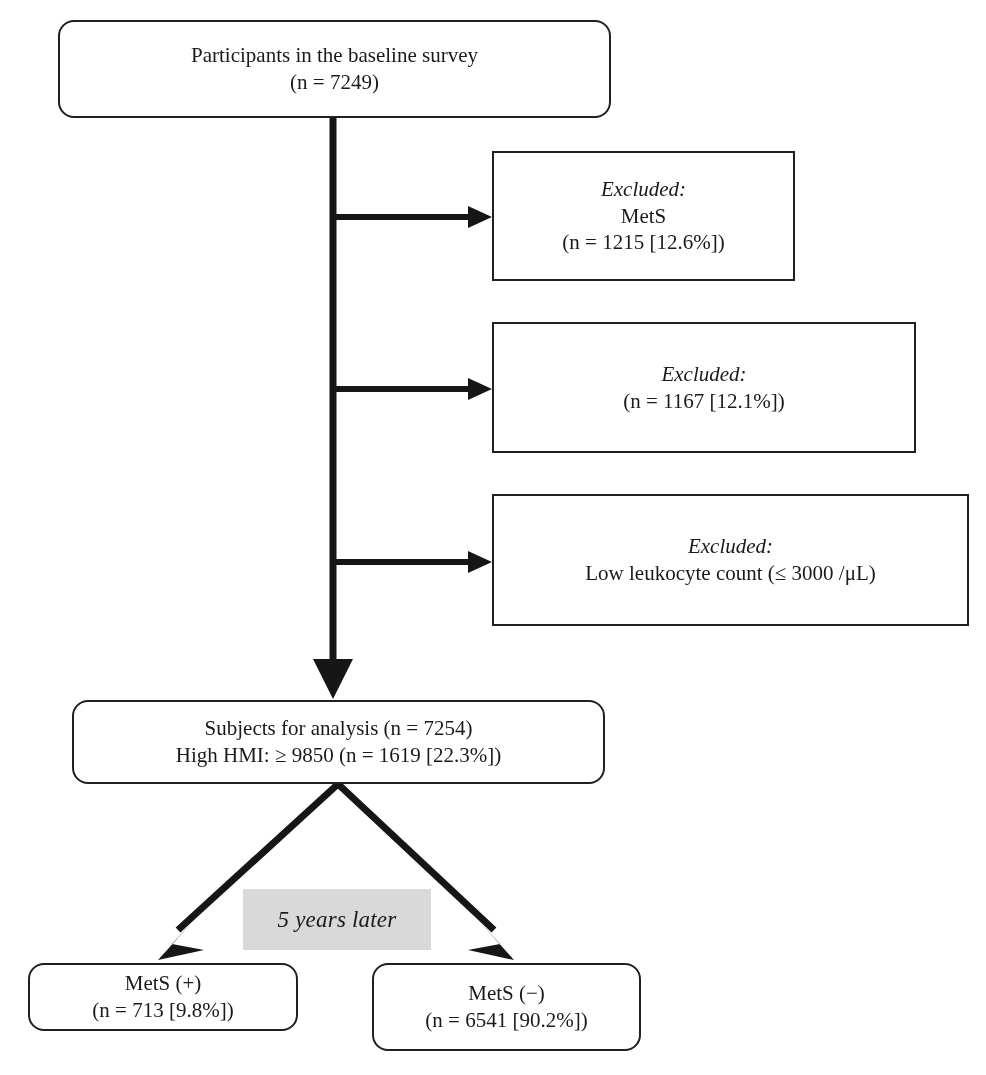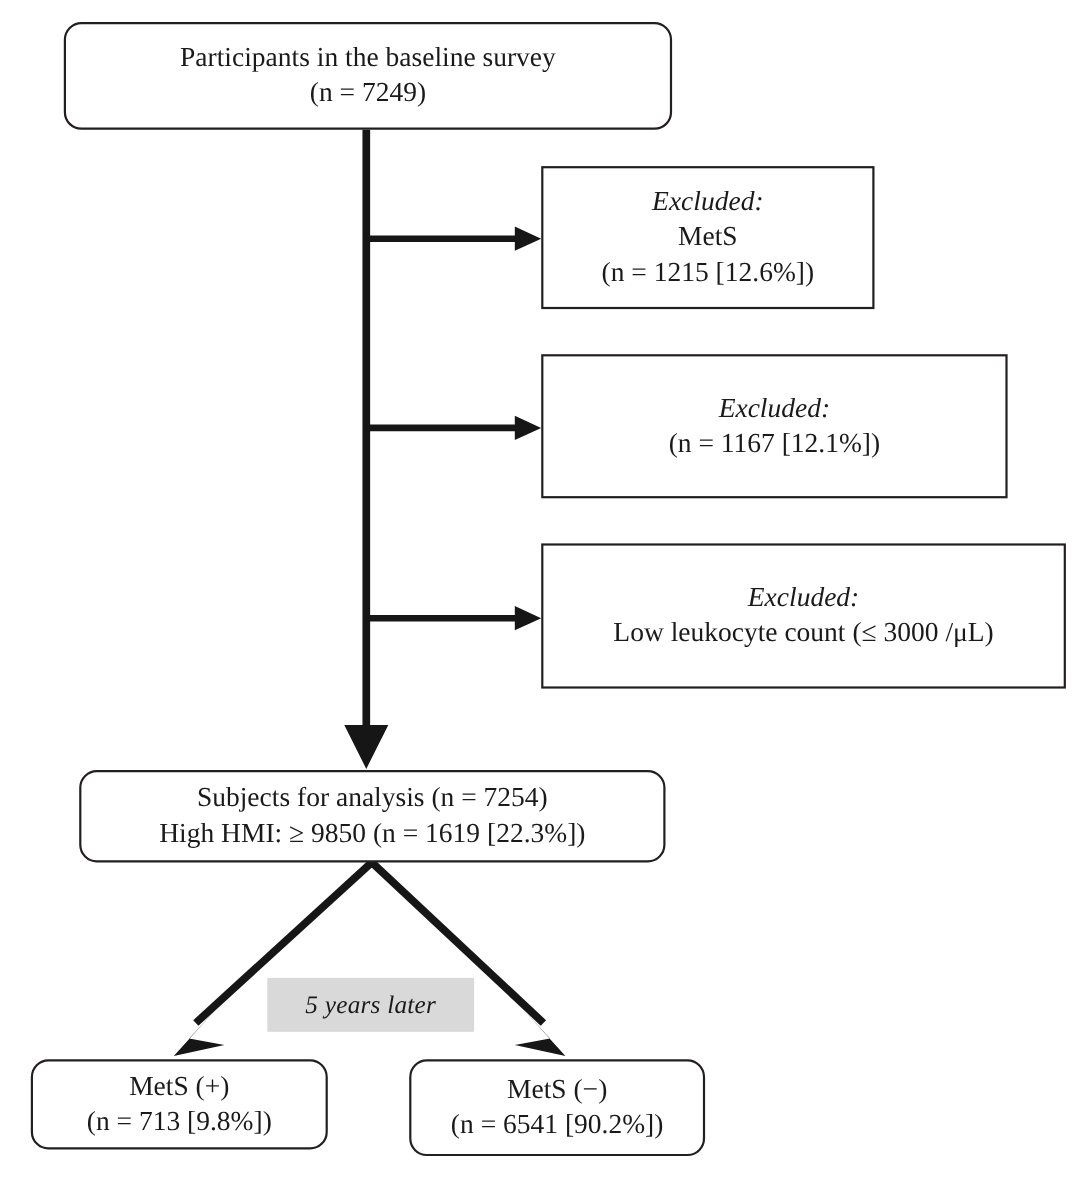--- a/index.html
+++ b/index.html
@@ -28,45 +28,45 @@
     position: absolute;
     box-sizing: border-box;
     border: 2px solid #231f20;
     background: #ffffff;
     display: flex;
     flex-direction: column;
     align-items: center;
     justify-content: center;
     text-align: center;
     line-height: 1.28;
-    font-size: 25px;
+    font-size: 21px;
     z-index: 2;
   }
   .node.rounded { border-radius: 16px; }
   .node .line { display: block; white-space: nowrap; }
   .node .line.ital { font-style: italic; }
 
   
   #node-baseline   { left: 58px;  top: 20px;  width: 553px; height: 98px;  }
   
   #node-excl-mets  { left: 492px; top: 151px; width: 303px; height: 130px; }
   #node-excl-hb    { left: 492px; top: 322px; width: 424px; height: 131px; }
   #node-excl-wbc   { left: 492px; top: 494px; width: 477px; height: 132px; }
   
   #node-analysis   { left: 72px;  top: 700px; width: 533px; height: 84px;  }
   
-  #node-mets-pos   { left: 28px;  top: 963px; width: 270px; height: 82px;  }
+  #node-mets-pos   { left: 28px;  top: 963px; width: 270px; height: 68px;  }
   #node-mets-neg   { left: 372px; top: 963px; width: 269px; height: 88px;  }
 
   #label-followup {
     position: absolute;
     left: 243px;
     top: 889px;
     width: 188px;
-    height: 49px;
+    height: 61px;
     background: #d9d9d9;
     display: flex;
     align-items: center;
     justify-content: center;
     font-style: italic;
     font-size: 23px;
     letter-spacing: 0.2px;
     z-index: 3;
   }
 </style>

